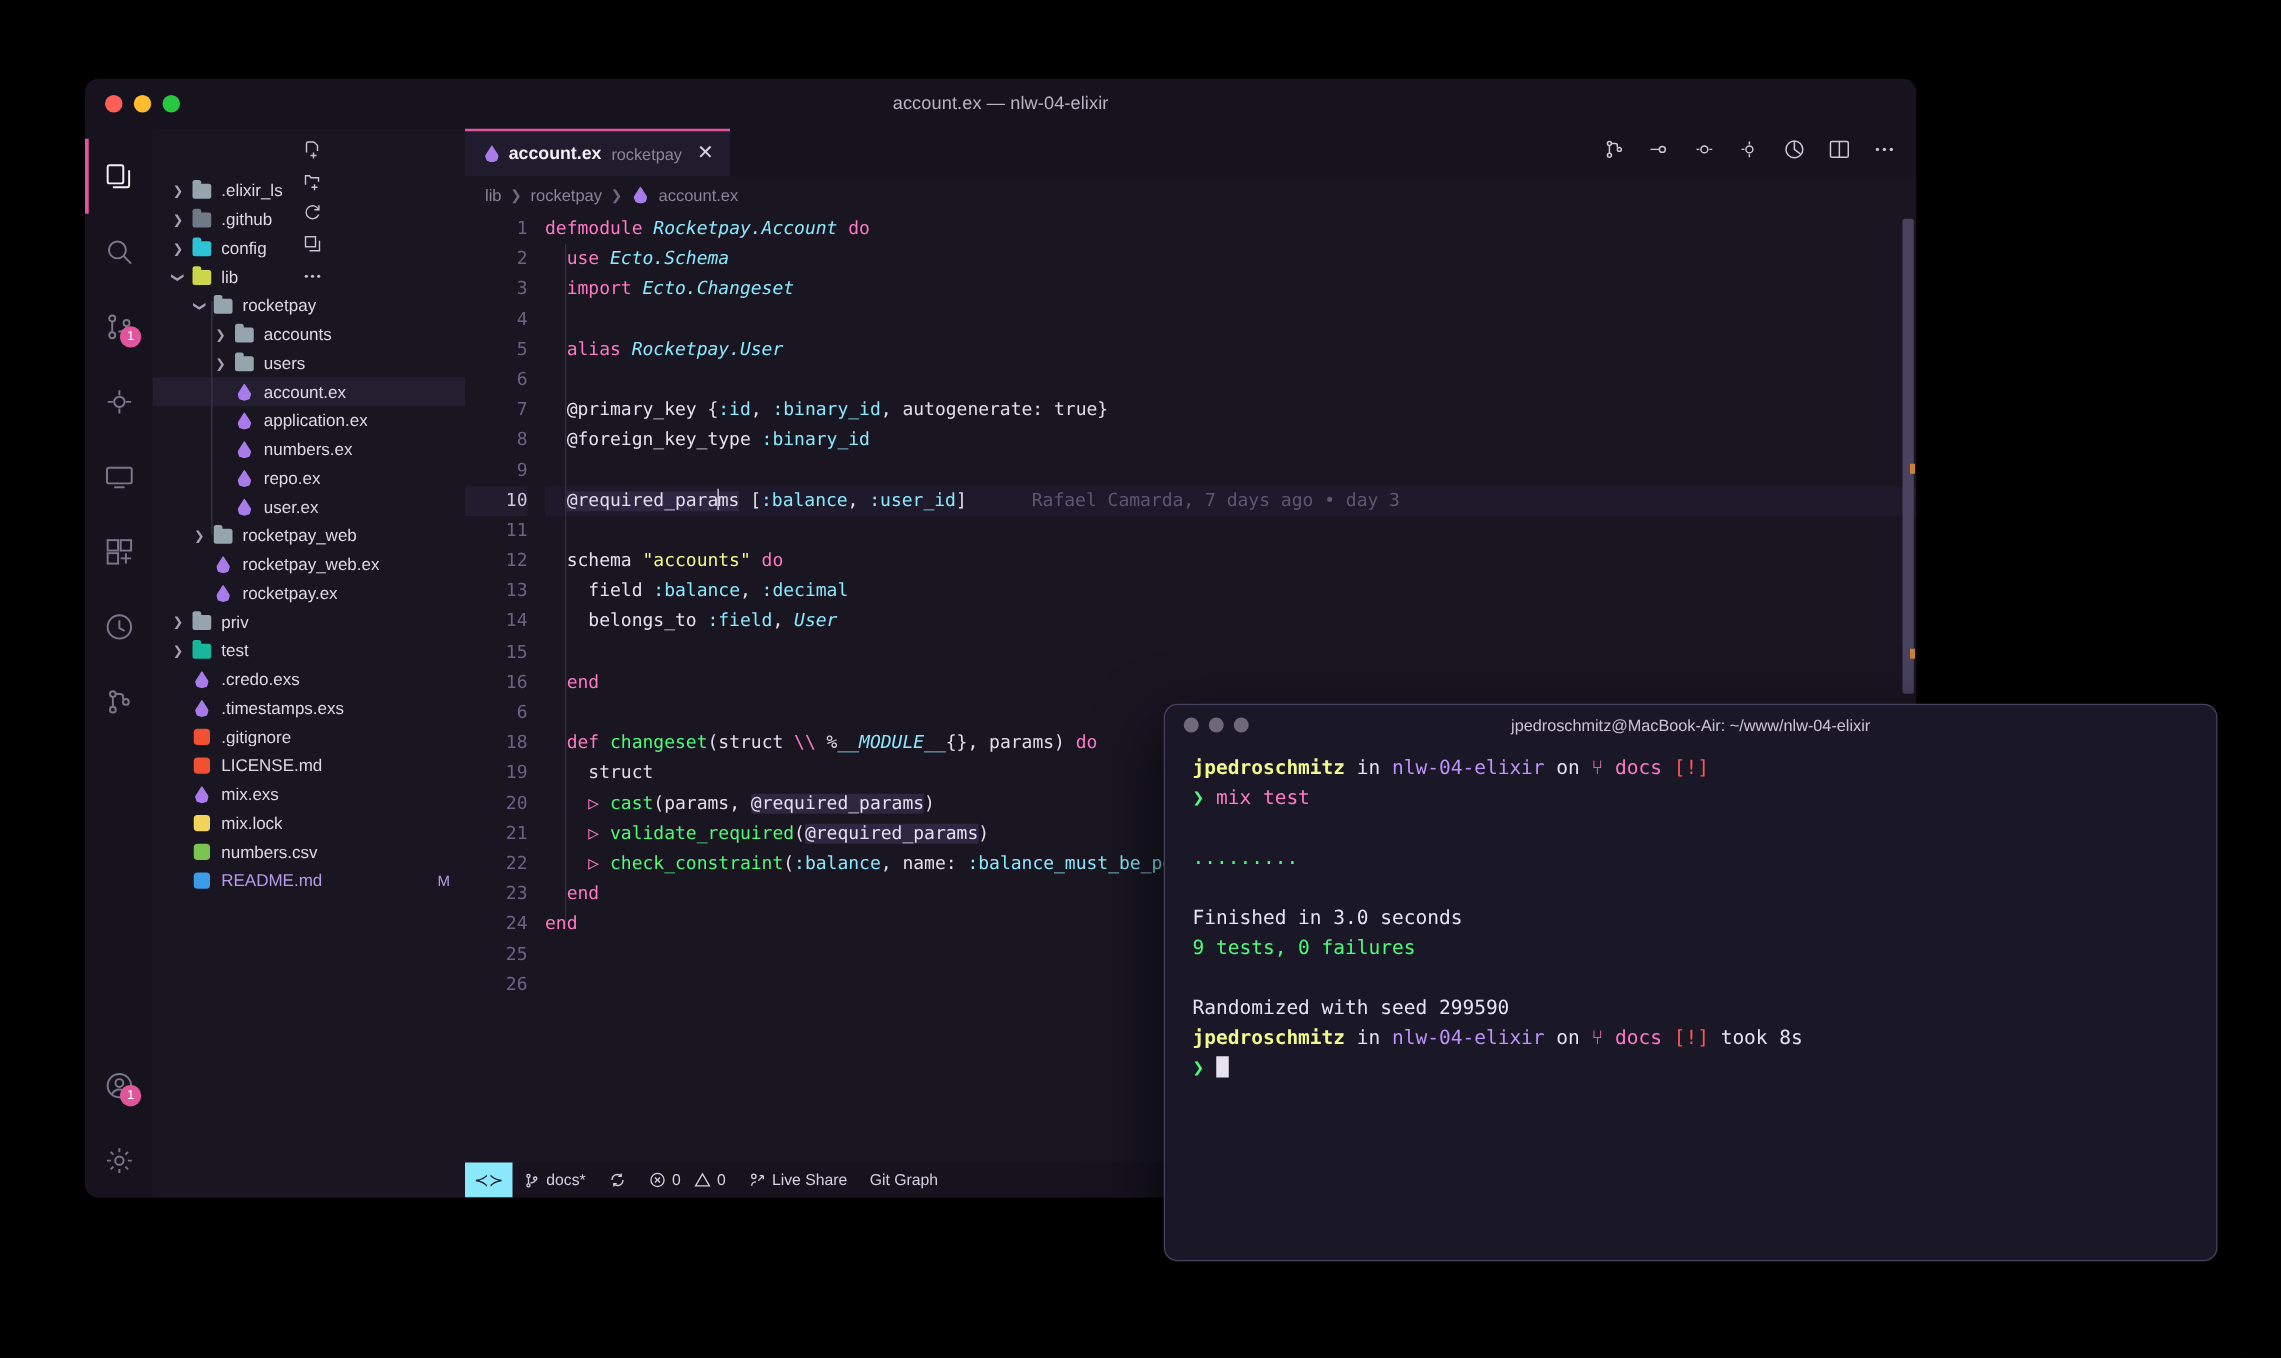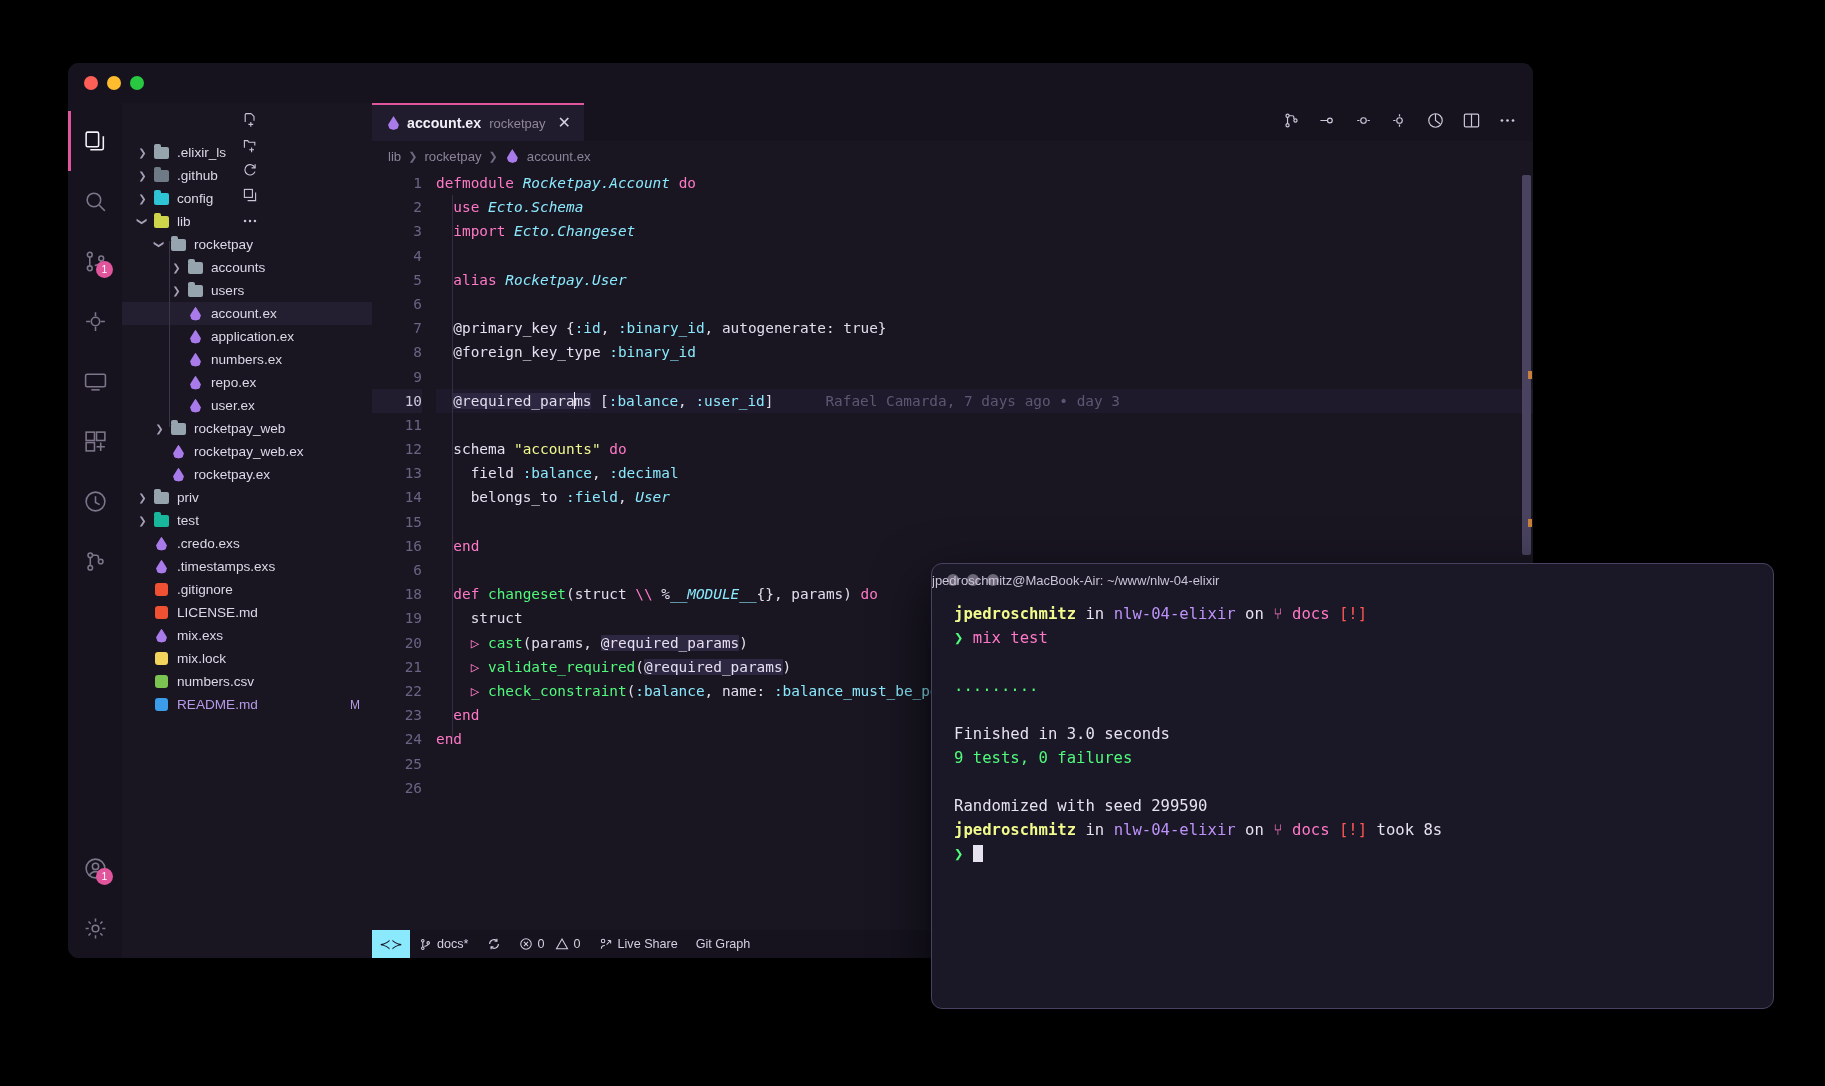--- a/index.html
+++ b/index.html
@@ -200,21 +200,21 @@
     box-shadow: 0 20px 55px rgba(0,0,0,0.8);
     display: flex; flex-direction: column;
   }
   .term-title {
     height: 32px; min-height: 32px; position: relative;
     display: flex; align-items: center;
   }
   .term-traffic { display: flex; gap: 8px; margin-left: 15px; }
   .ttl { width: 12px; height: 12px; border-radius: 50%; background: #6e6878; }
   .term-caption {
-    position: absolute; left: 0; right: 0; 
+    position: absolute; left: 0; right: 0; text-align: center;
     font-size: 13px; color: #cac4d6;
   }
   .term-body {
     flex: 1; padding: 6px 22px 10px 22px;
     font-family: "DejaVu Sans Mono", monospace;
     font-size: 15.6px; line-height: 24px;
     color: #e6e2f0; white-space: pre;
     overflow: hidden;
   }
   .p-user { color: #f1fa8c; font-weight: bold; }
@@ -235,20 +235,21 @@
 <body>
 
 <div id="vscode-window">
 
   <div class="titlebar">
     <div class="traffic">
       <div class="tl red"></div>
       <div class="tl yellow"></div>
       <div class="tl green"></div>
     </div>
+    <div class="win-title">account.ex — nlw-04-elixir</div>
   </div>
 
   <div class="win-body">
 
     <div class="activitybar">
       <div class="act-item active">
         <span>
           <svg width="25" height="25" viewBox="0 0 24 24" fill="none" stroke="currentColor" stroke-width="1.5">
             <rect x="3" y="3" width="12" height="14" rx="1.5"></rect>
             <path d="M7 20h11a1.5 1.5 0 0 0 1.5-1.5V7"></path>

